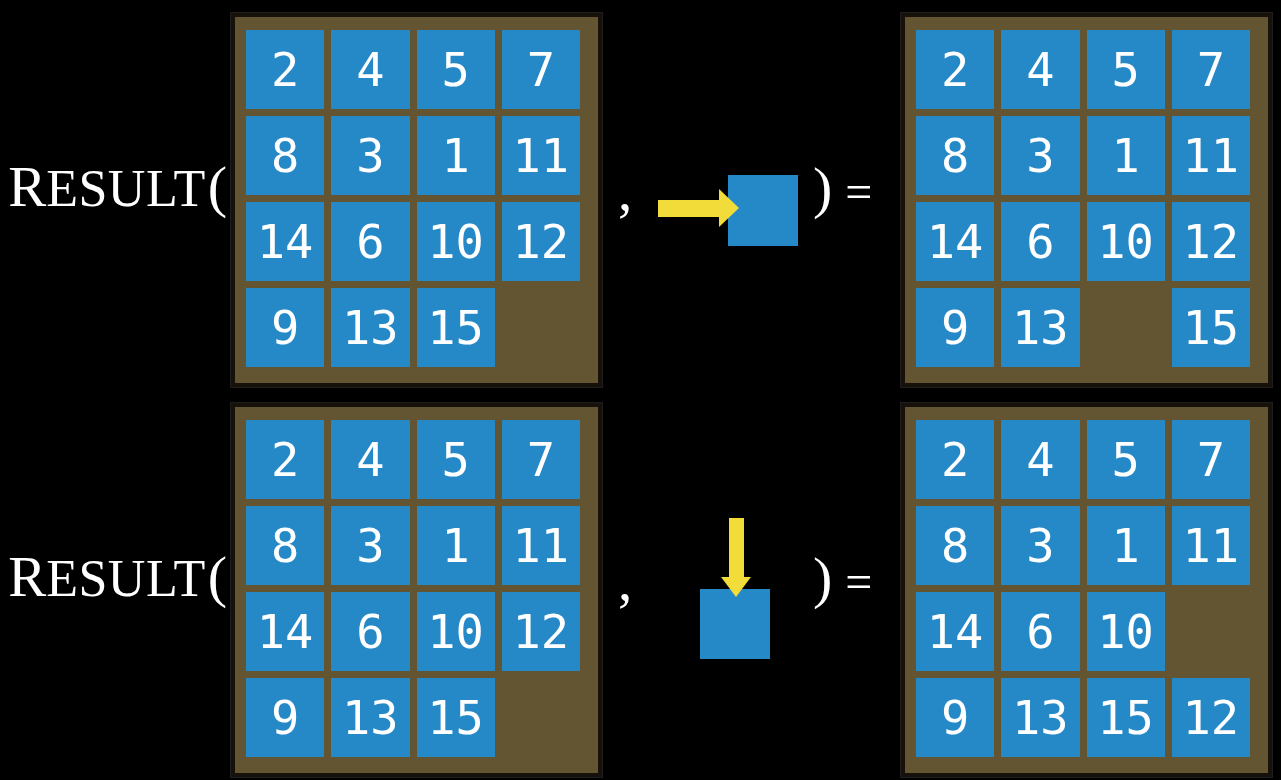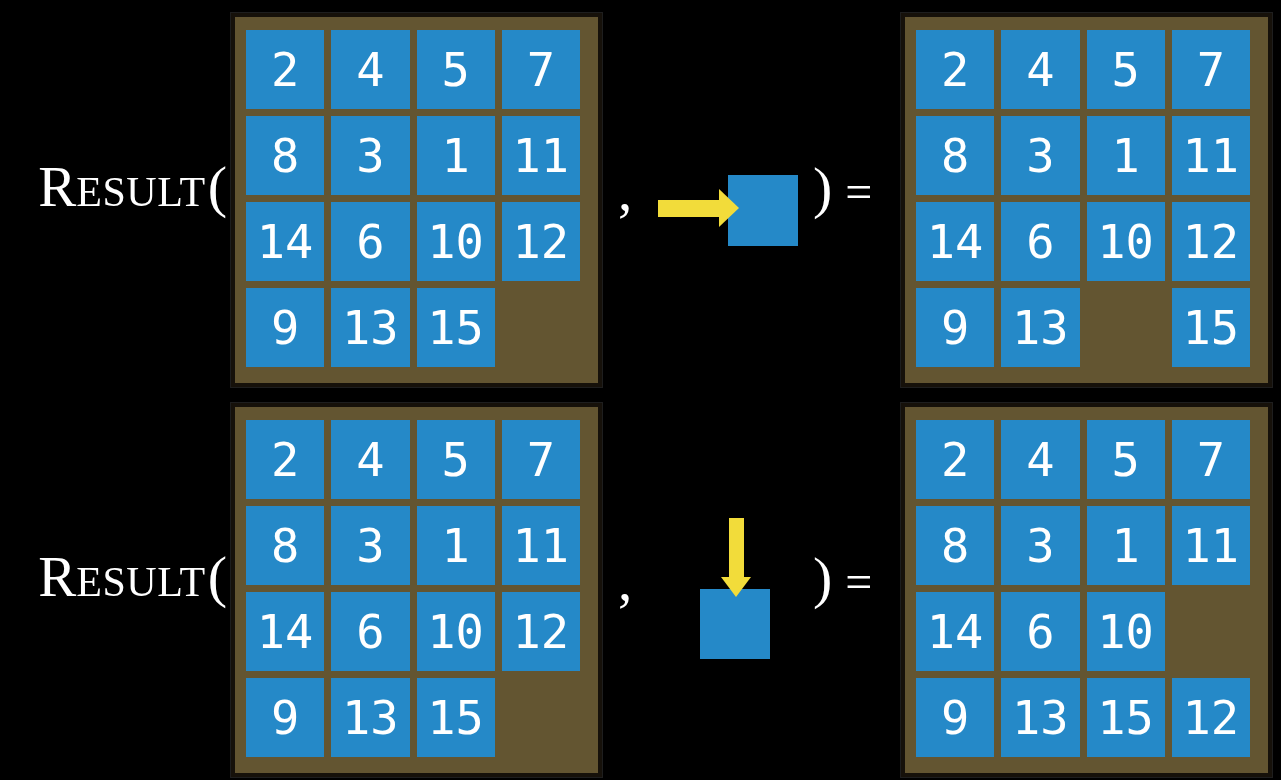--- a/index.html
+++ b/index.html
@@ -14,21 +14,21 @@
   .row1{top:0;}
   .row2{top:390px;}
 
   
   .fn-label{
     position:absolute;left:0;top:154px;width:227px;
     display:flex;justify-content:flex-end;align-items:baseline;
     color:#ffffff;white-space:nowrap;
   }
   .fn-cap{font-size:57px;line-height:1.15;}
-  .fn-rest{font-size:42px;line-height:1.15;letter-spacing:0.5px;}
+  .fn-rest{font-size:52px;line-height:1.15;letter-spacing:0.5px;}
   .fn-paren{font-size:58px;line-height:1.15;margin-left:2px;}
 
   
   .board{
     position:absolute;top:13px;
     width:371px;height:374px;
     box-sizing:border-box;
     background:#635531;
     border:4px solid #16110a;
     box-shadow:0 0 0 1px #1e1e1e;

